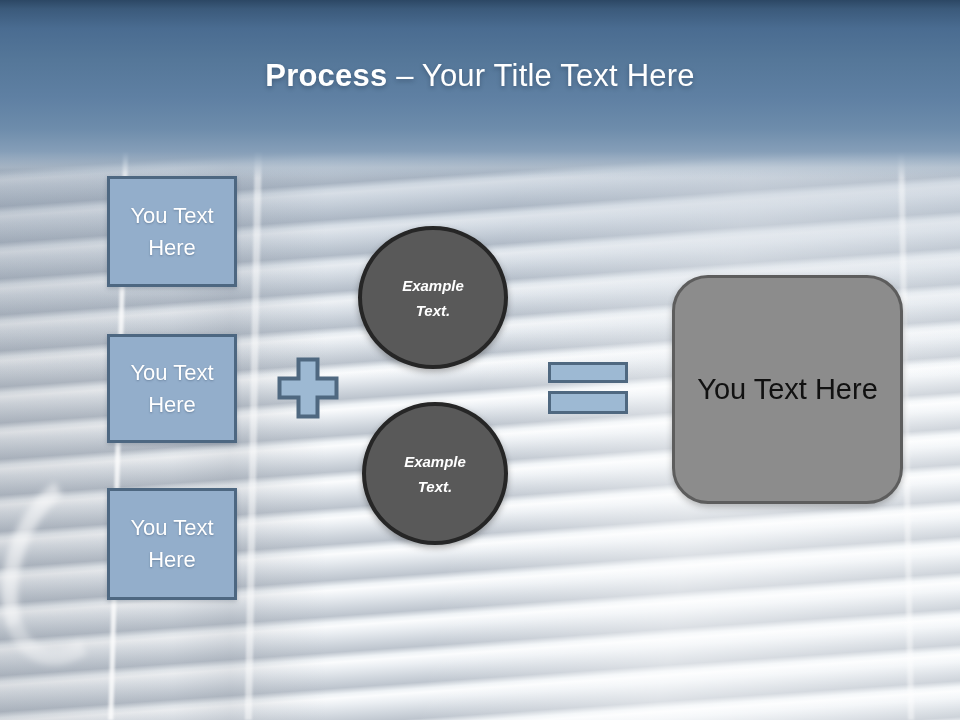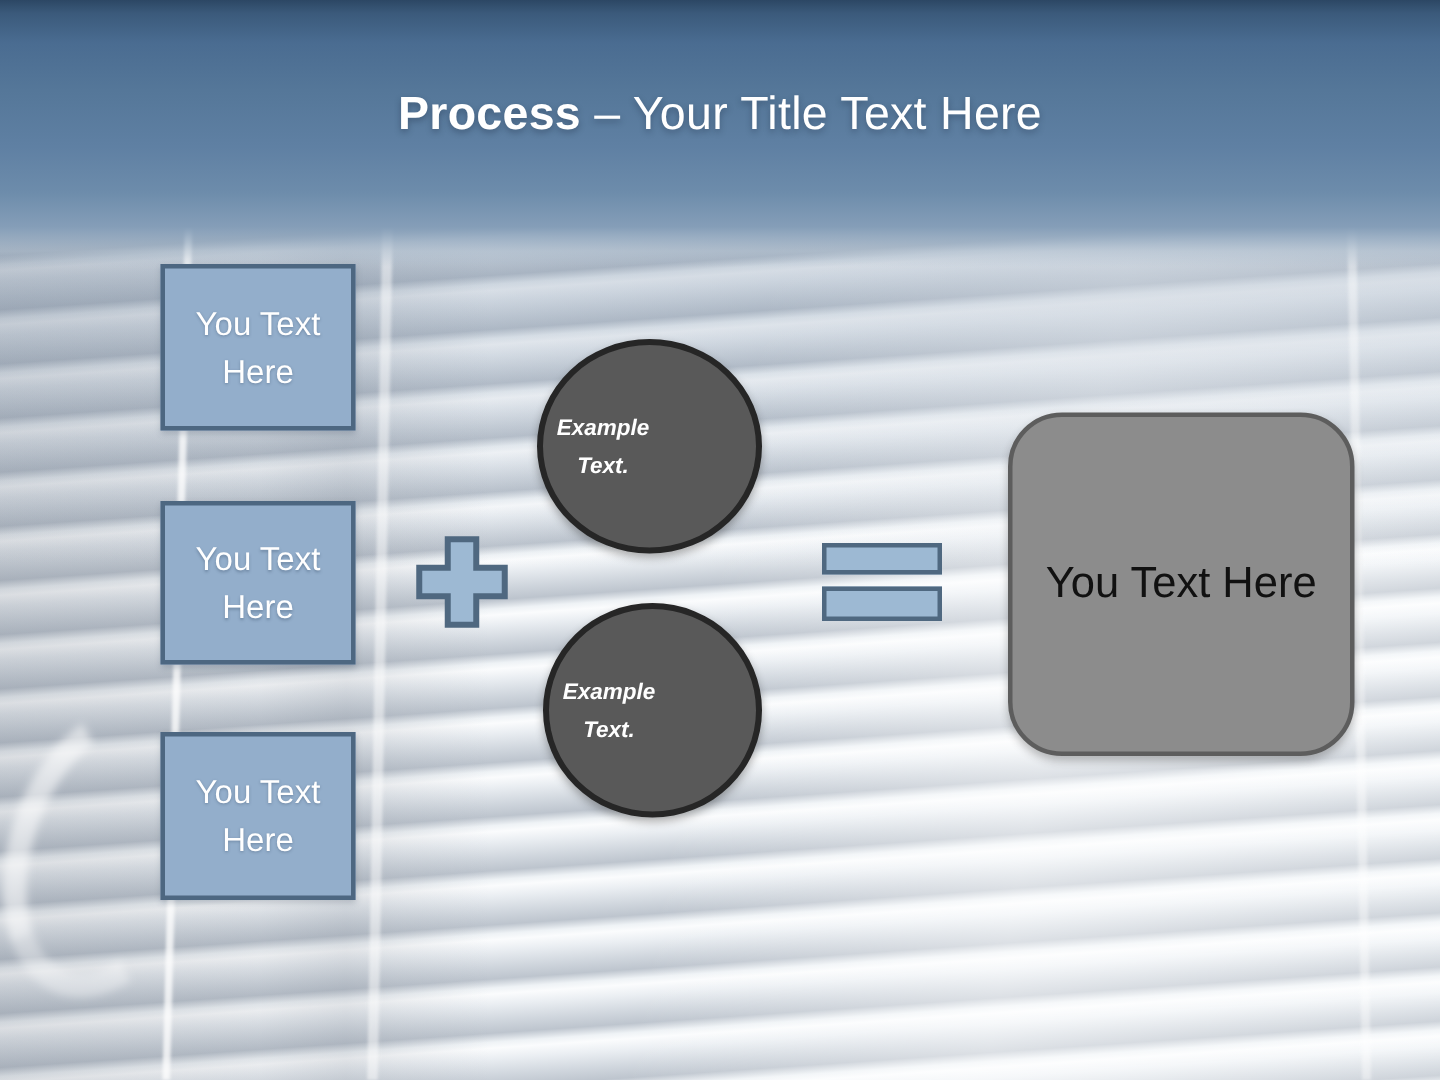--- a/index.html
+++ b/index.html
@@ -79,21 +79,21 @@
     position:absolute; left:0; width:80px; height:21px;
     background:#9db9d3; border:3px solid #4f6880;
   }
   .equals-bar.e1 { top:0; }
   .equals-bar.e2 { top:29px; height:23px; }
 
   
   .circle {
     position:absolute; border-radius:50%;
     background:#595959; border:4px solid #262626;
-    display:flex; align-items:center; text-align:center;
+    display:flex; align-items:center; justify-content:center; text-align:center;
     color:#ffffff; font-weight:bold; font-style:italic; font-size:15px; line-height:25px;
     box-shadow:0 3px 6px rgba(30,30,30,0.35);
   }
   .circle.c1 { left:358px; top:226px; width:150px; height:143px; }
   .circle.c2 { left:362px; top:402px; width:146px; height:143px; }
   .circle .lbl { width:80px; }
 
   
   .result-box {
     position:absolute; left:672px; top:275px; width:231px; height:229px;

